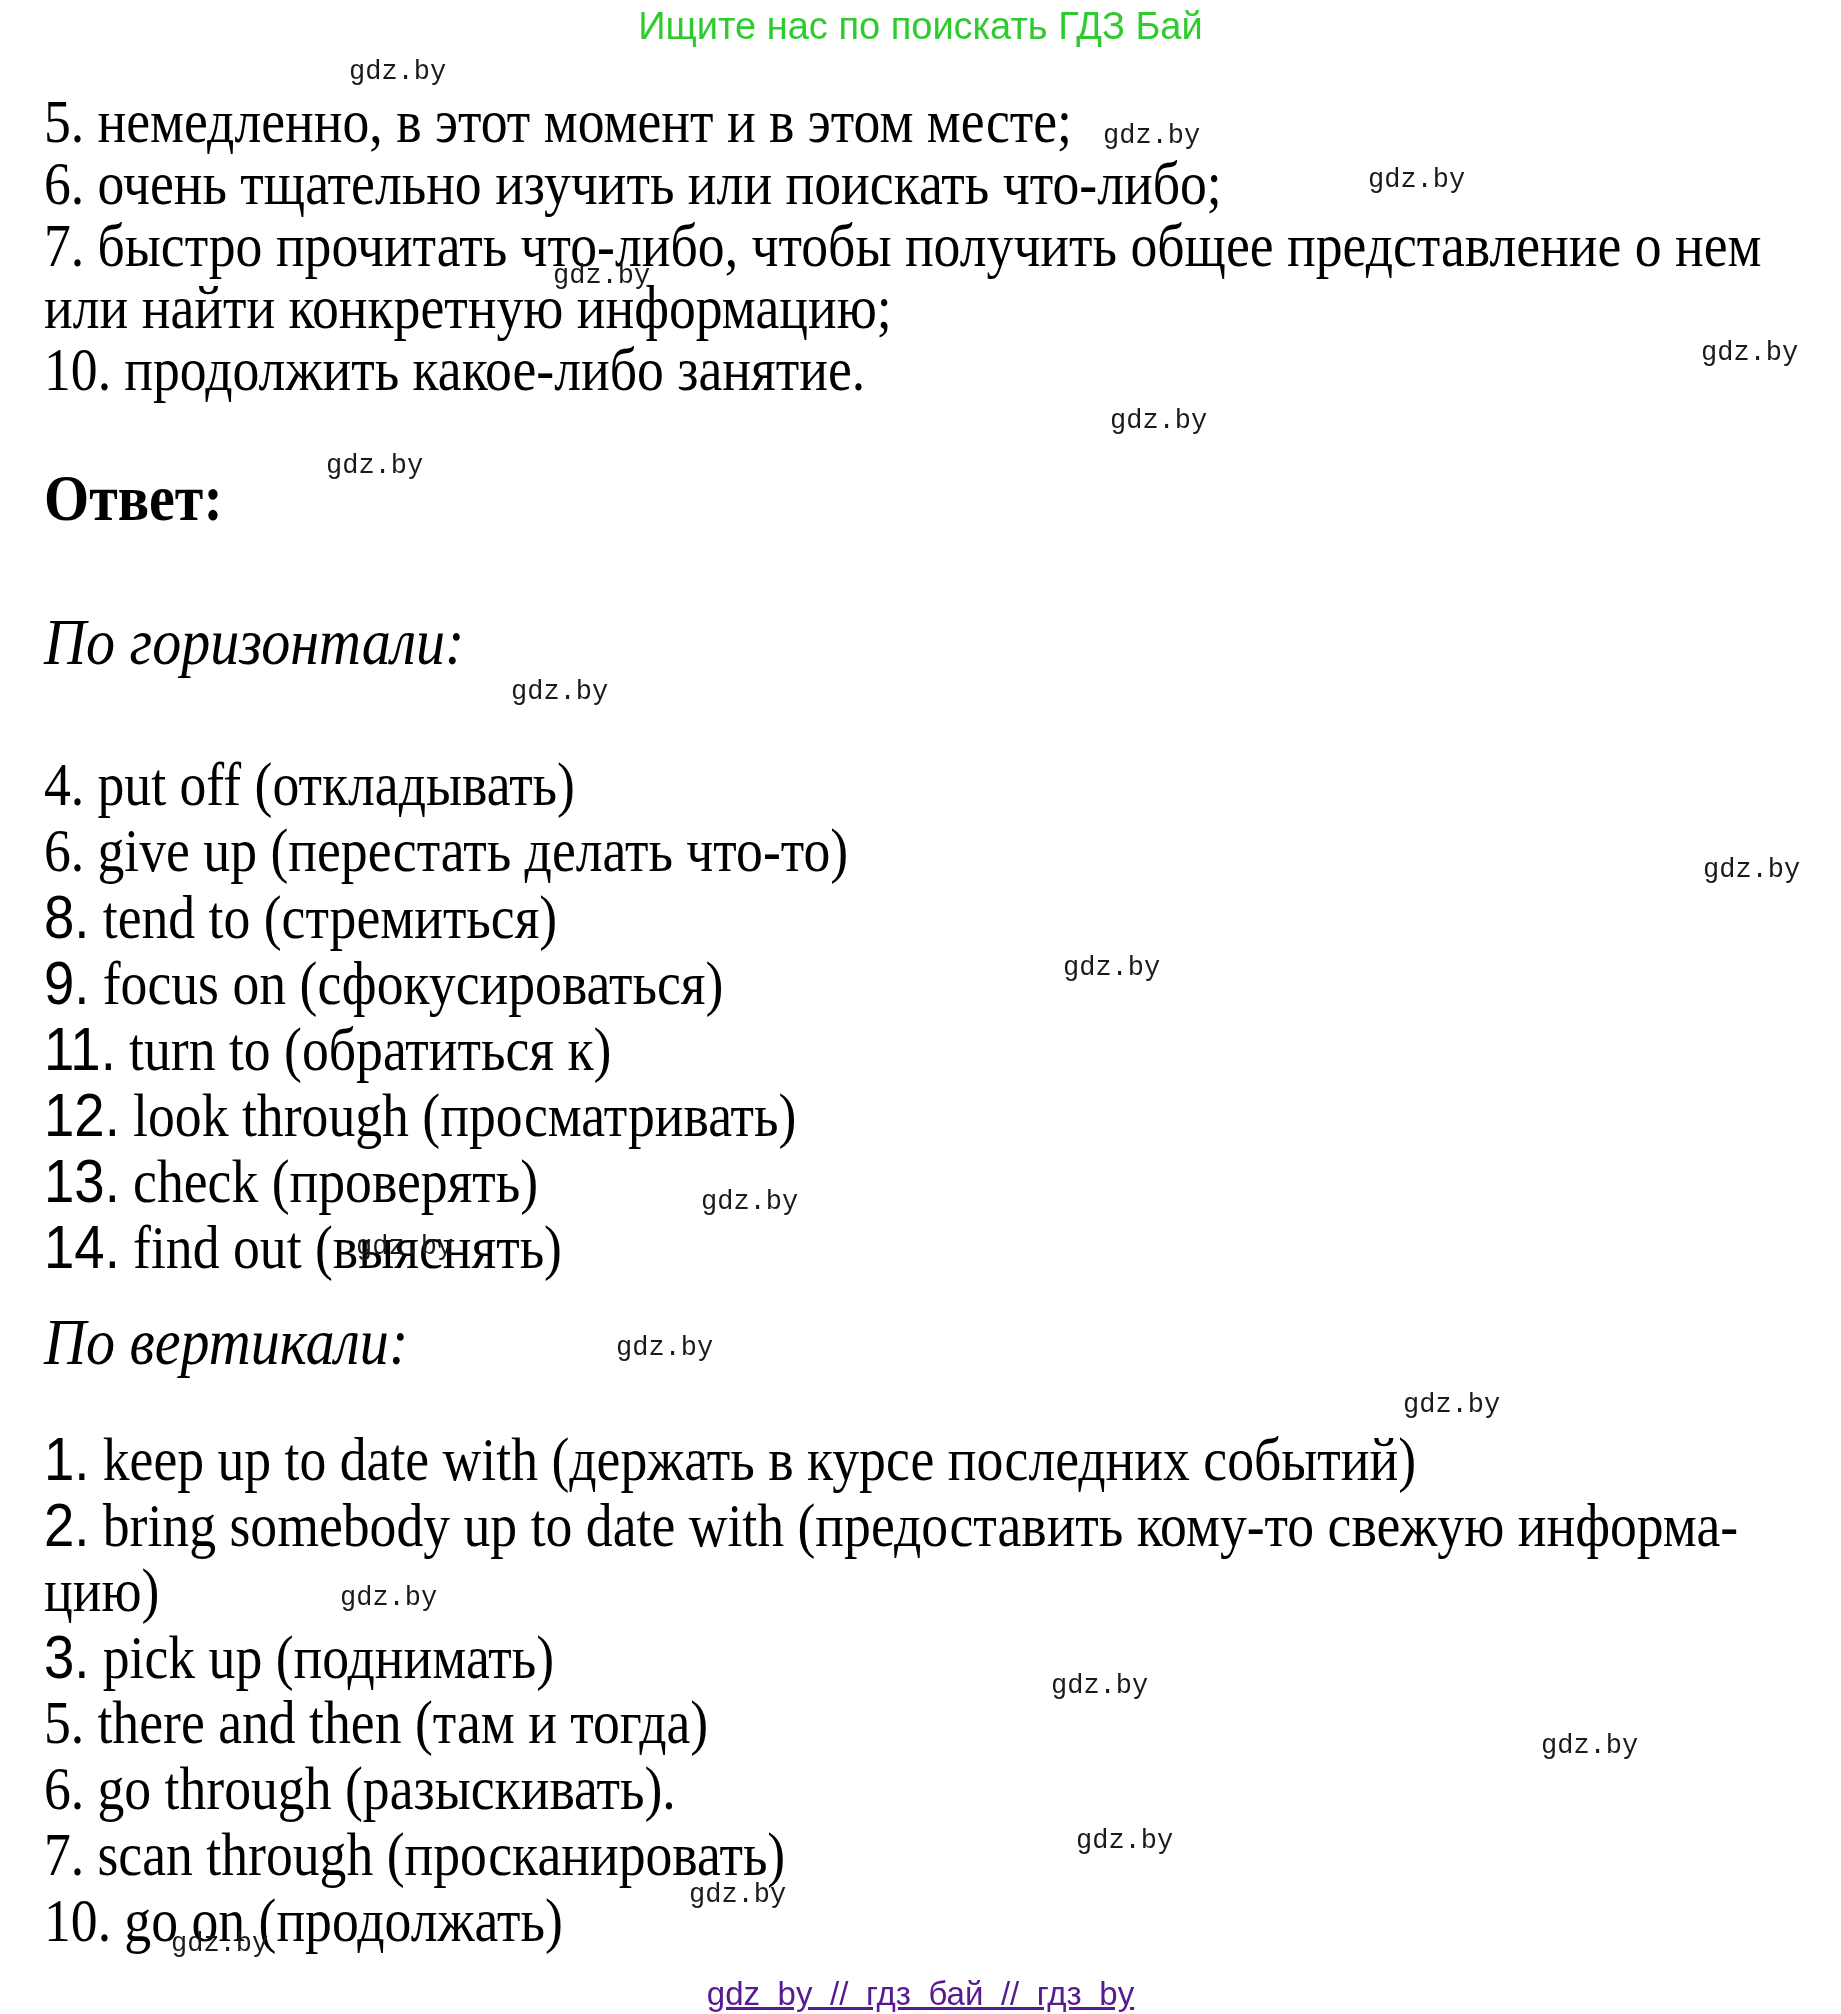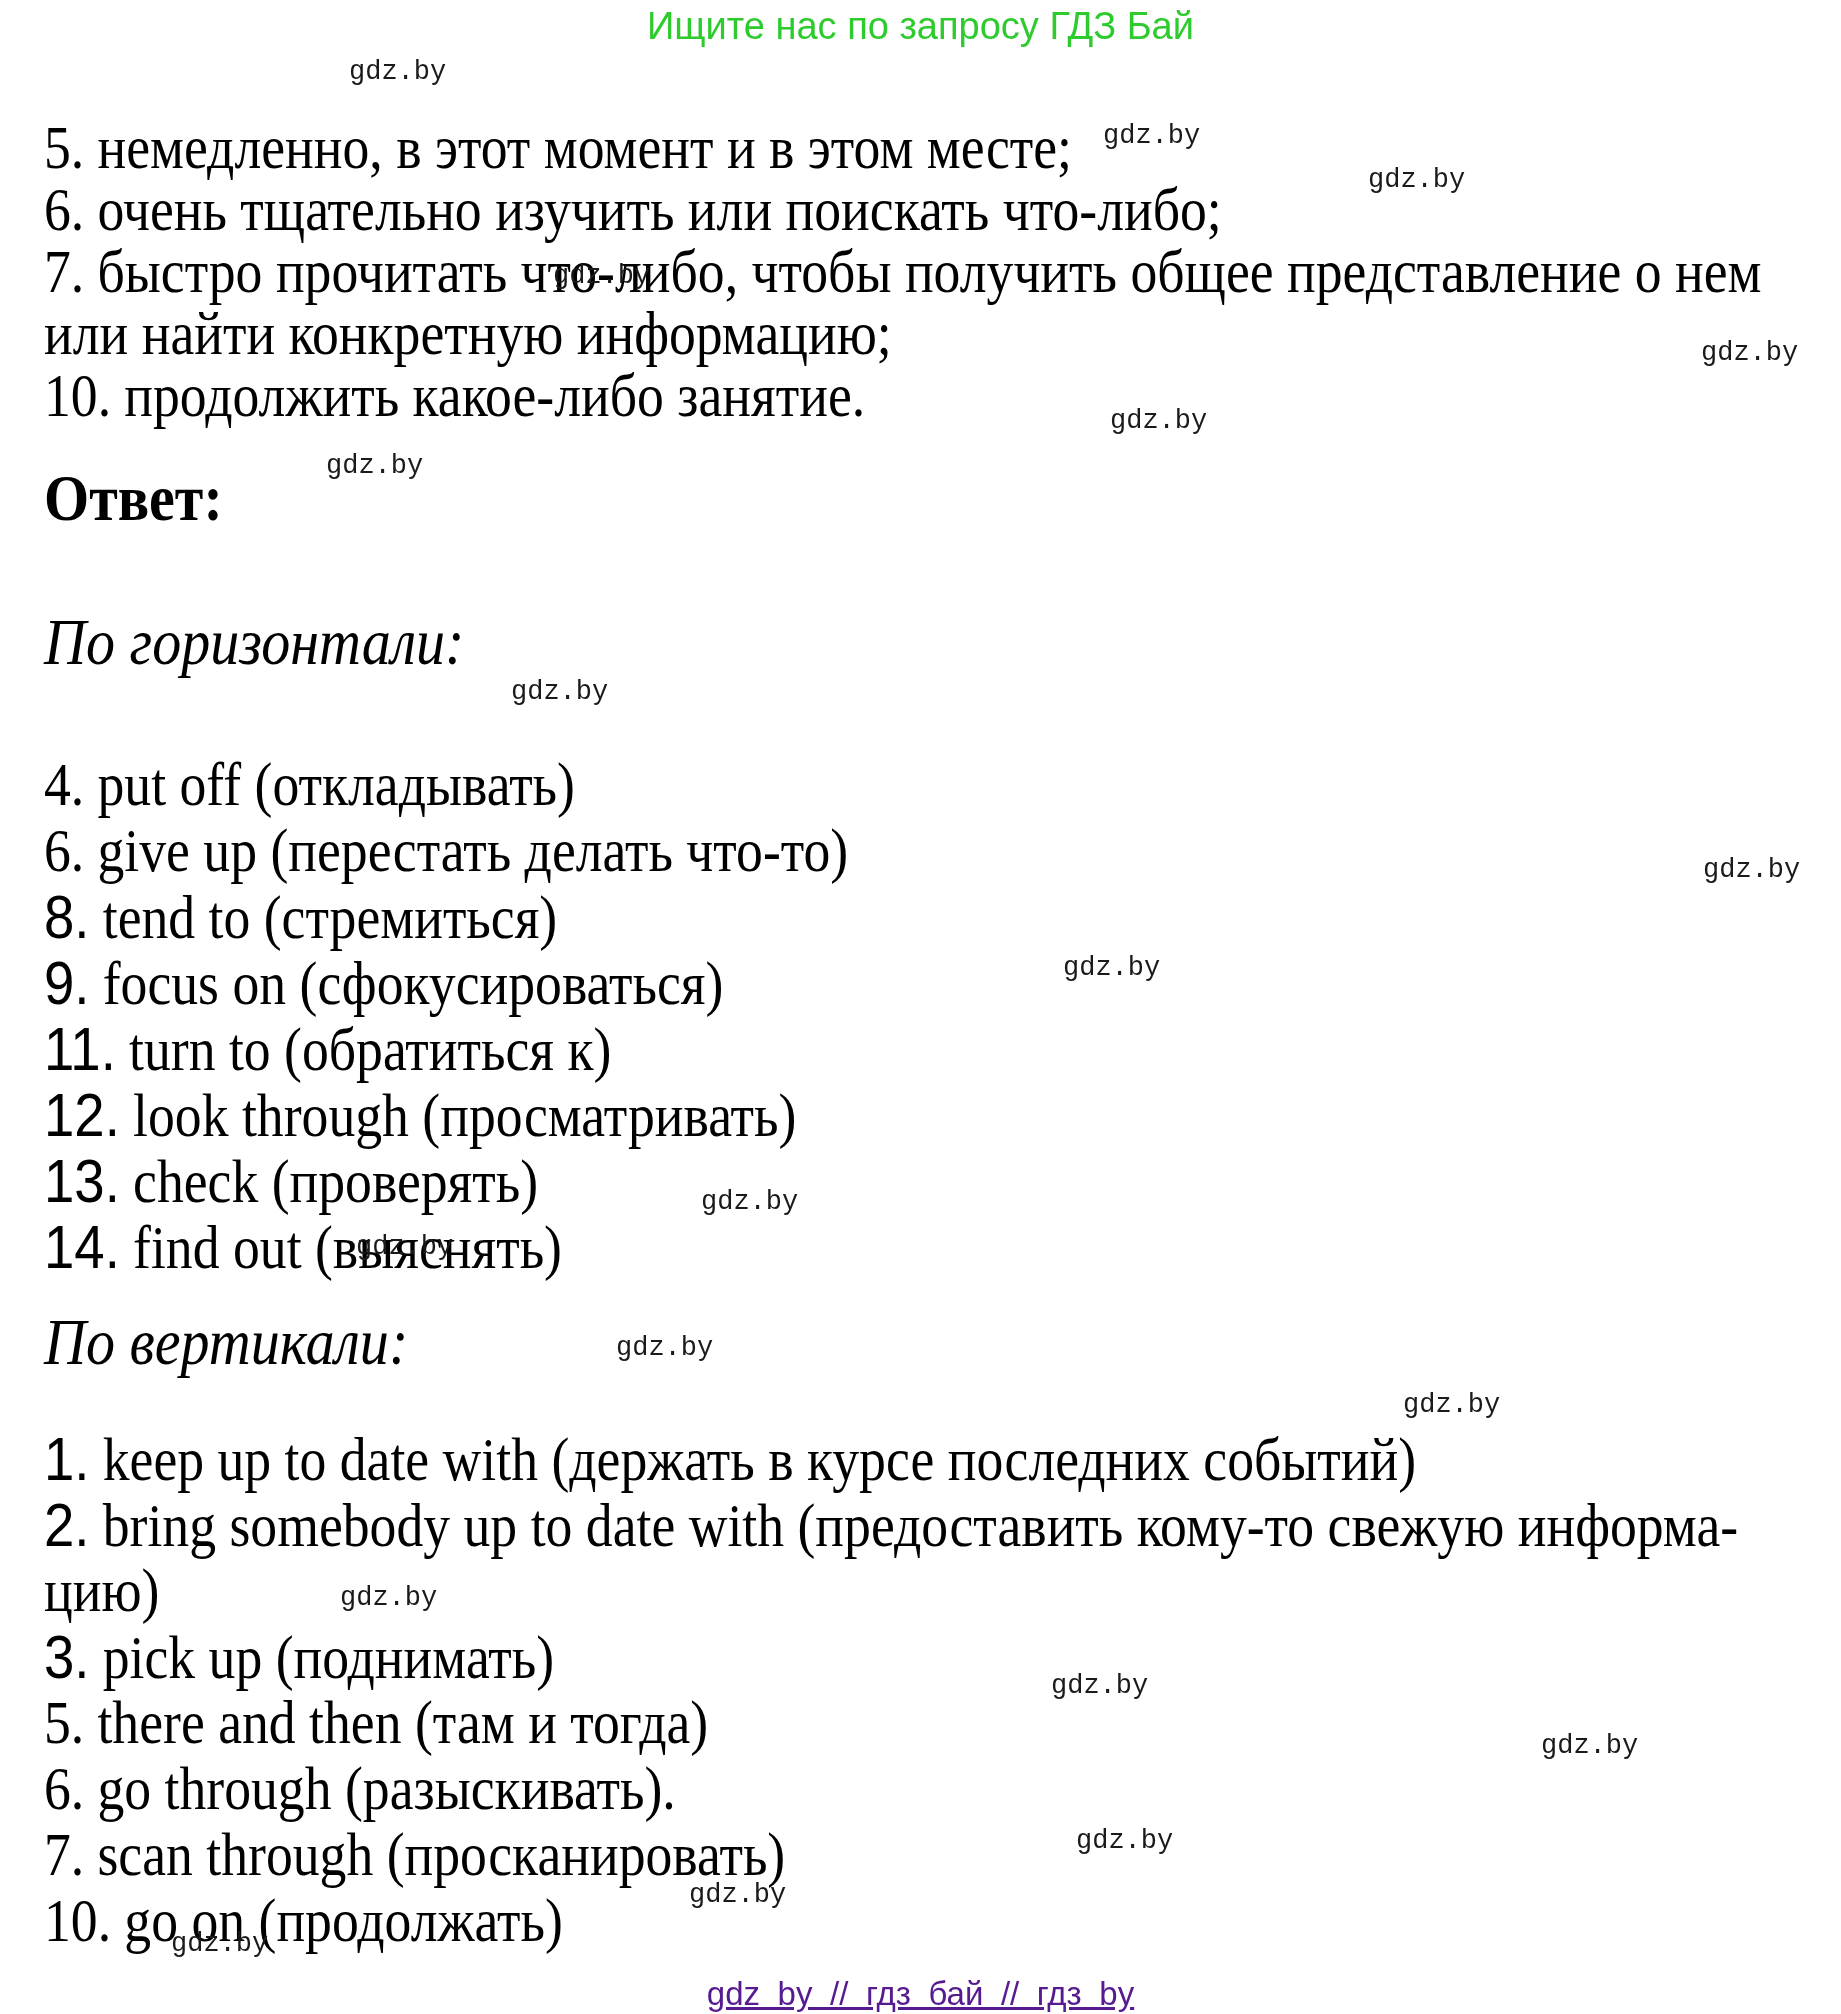--- a/index.html
+++ b/index.html
@@ -12,21 +12,21 @@
   .promo {
     position:absolute; top:4.7px; left:0; width:100%; text-align:center;
     font-family:"Liberation Sans", sans-serif; font-size:38px; color:#2ecb2e;
   }
   
   .line {
     white-space:nowrap; transform:scaleX(0.88); transform-origin:0 50%;
     font-size:61px; height:62px; line-height:62px;
   }
   .sec { position:absolute; left:44px; right:0; }
-  .defs   { top:91px;margin-top:26px; }
+  .defs   { top:91px; }
   .h-list { top:752px; }
   .v-list { top:1426px; }
   .h-list .line, .v-list .line { height:66px; line-height:66px; }
   .num { margin-right:15px; }
   .num-sans { font-family:"Liberation Sans", sans-serif; font-size:62px; }
   .heading {
     position:absolute; left:44px; margin:0; white-space:nowrap;
     transform:scaleX(0.88); transform-origin:0 50%;
     font-size:66px; height:66px; line-height:66px; font-weight:normal;
   }
@@ -42,21 +42,21 @@
     position:absolute; top:1975px; left:0; width:100%; text-align:center;
     font-family:"Liberation Sans", sans-serif; font-size:33px;
     color:#561a91; word-spacing:8.4px;text-decoration:underline;
   }
 </style>
 </head>
 <body>
 
 <div class="page">
 
-  <div class="promo" style="color: rgb(46, 203, 46);">Ищите нас по запросу ГДЗ Бай</div>
+  <div class="promo" style="color: rgb(46, 203, 46);">Ищите нас по поискать ГДЗ Бай</div>
 
   <section class="sec defs">
     <div class="line"><span class="num">5.</span><span>немедленно, в этот момент и в этом месте;</span></div>
     <div class="line"><span class="num">6.</span><span>очень тщательно изучить или поискать что-либо;</span></div>
     <div class="line"><span class="num">7.</span><span>быстро прочитать что-либо, чтобы получить общее представление о нем</span></div>
     <div class="line"><span>или найти конкретную информацию;</span></div>
     <div class="line"><span class="num">10.</span><span>продолжить какое-либо занятие.</span></div>
   </section>
 
   <h2 class="heading answer-heading">Ответ:</h2>

